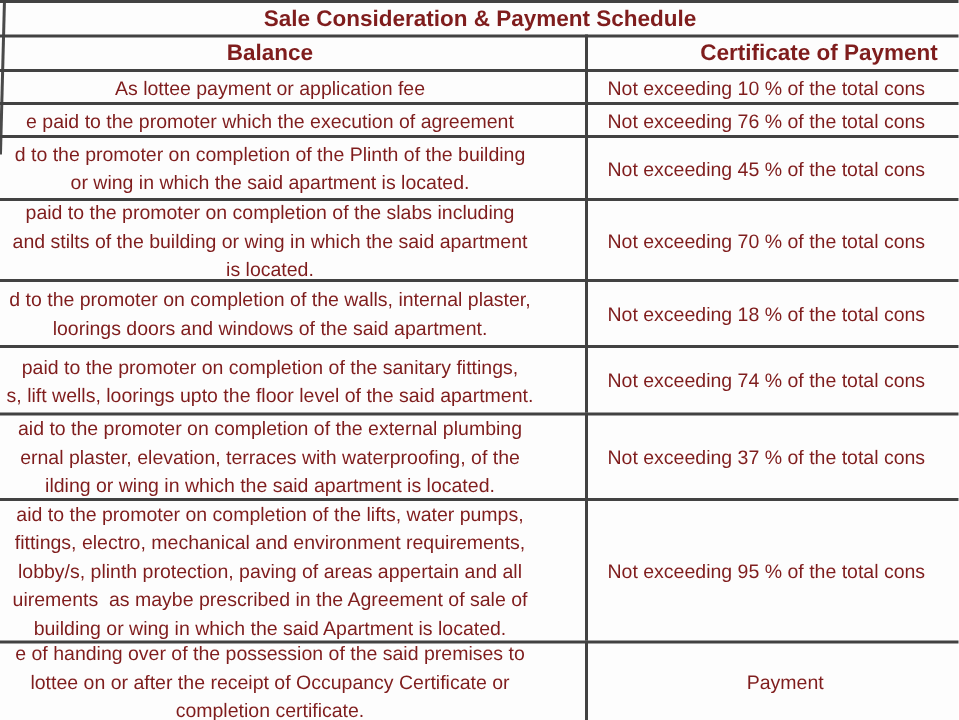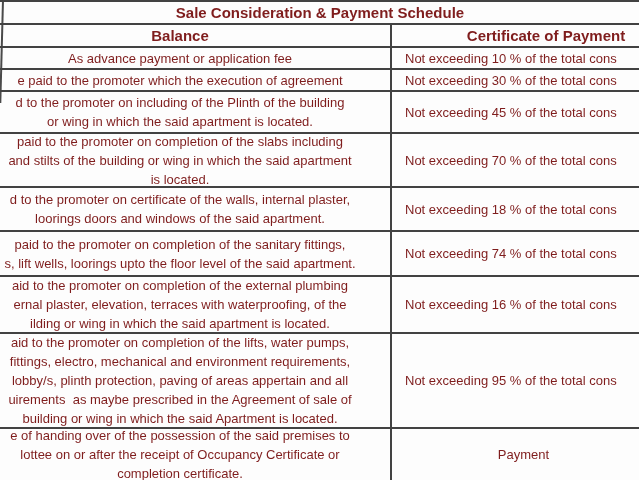--- a/index.html
+++ b/index.html
@@ -81,73 +81,73 @@
     </div>
 
     <div class="cell head">
       <span>Balance</span>
     </div>
     <div class="cell head rcol">
       <span>Certificate of Payment</span>
     </div>
 
     <div class="cell">
-      <span>As advance payment or application fee</span>
+      <span>As lottee payment or application fee</span>
     </div>
     <div class="cell rcol pct">
       <span>Not exceeding 10 % of the total cons</span>
     </div>
 
     <div class="cell">
       <span>e paid to the promoter which the execution of agreement</span>
     </div>
     <div class="cell rcol pct">
-      <span>Not exceeding 30 % of the total cons</span>
+      <span>Not exceeding 76 % of the total cons</span>
     </div>
 
     <div class="cell">
-      <span>d to the promoter on including of the Plinth of the building
+      <span>d to the promoter on completion of the Plinth of the building
 or wing in which the said apartment is located.</span>
     </div>
     <div class="cell rcol pct">
       <span>Not exceeding 45 % of the total cons</span>
     </div>
 
     <div class="cell">
       <span>paid to the promoter on completion of the slabs including
 and stilts of the building or wing in which the said apartment
 is located.</span>
     </div>
     <div class="cell rcol pct">
       <span>Not exceeding 70 % of the total cons</span>
     </div>
 
     <div class="cell">
-      <span>d to the promoter on certificate of the walls, internal plaster,
+      <span>d to the promoter on completion of the walls, internal plaster,
 loorings doors and windows of the said apartment.</span>
     </div>
     <div class="cell rcol pct">
       <span>Not exceeding 18 % of the total cons</span>
     </div>
 
     <div class="cell">
       <span>paid to the promoter on completion of the sanitary fittings,
 s, lift wells, loorings upto the floor level of the said apartment.</span>
     </div>
     <div class="cell rcol pct">
       <span>Not exceeding 74 % of the total cons</span>
     </div>
 
     <div class="cell">
       <span>aid to the promoter on completion of the external plumbing
 ernal plaster, elevation, terraces with waterproofing, of the
 ilding or wing in which the said apartment is located.</span>
     </div>
     <div class="cell rcol pct">
-      <span>Not exceeding 16 % of the total cons</span>
+      <span>Not exceeding 37 % of the total cons</span>
     </div>
 
     <div class="cell">
       <span>aid to the promoter on completion of the lifts, water pumps,
 fittings, electro, mechanical and environment requirements,
 lobby/s, plinth protection, paving of areas appertain and all
 uirements  as maybe prescribed in the Agreement of sale of
 building or wing in which the said Apartment is located.</span>
     </div>
     <div class="cell rcol pct">

